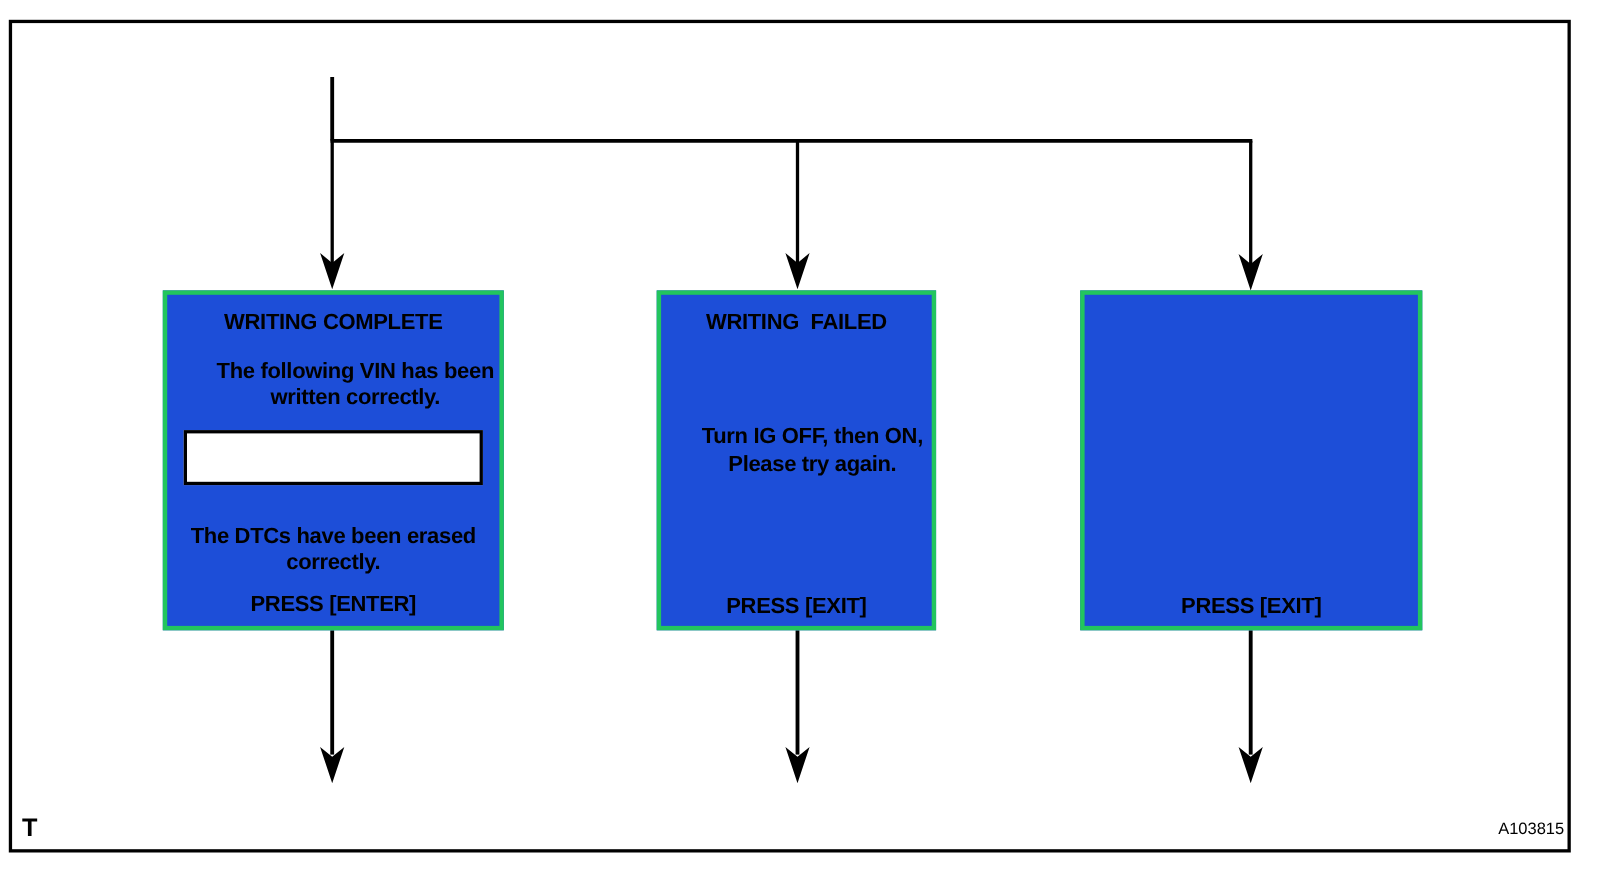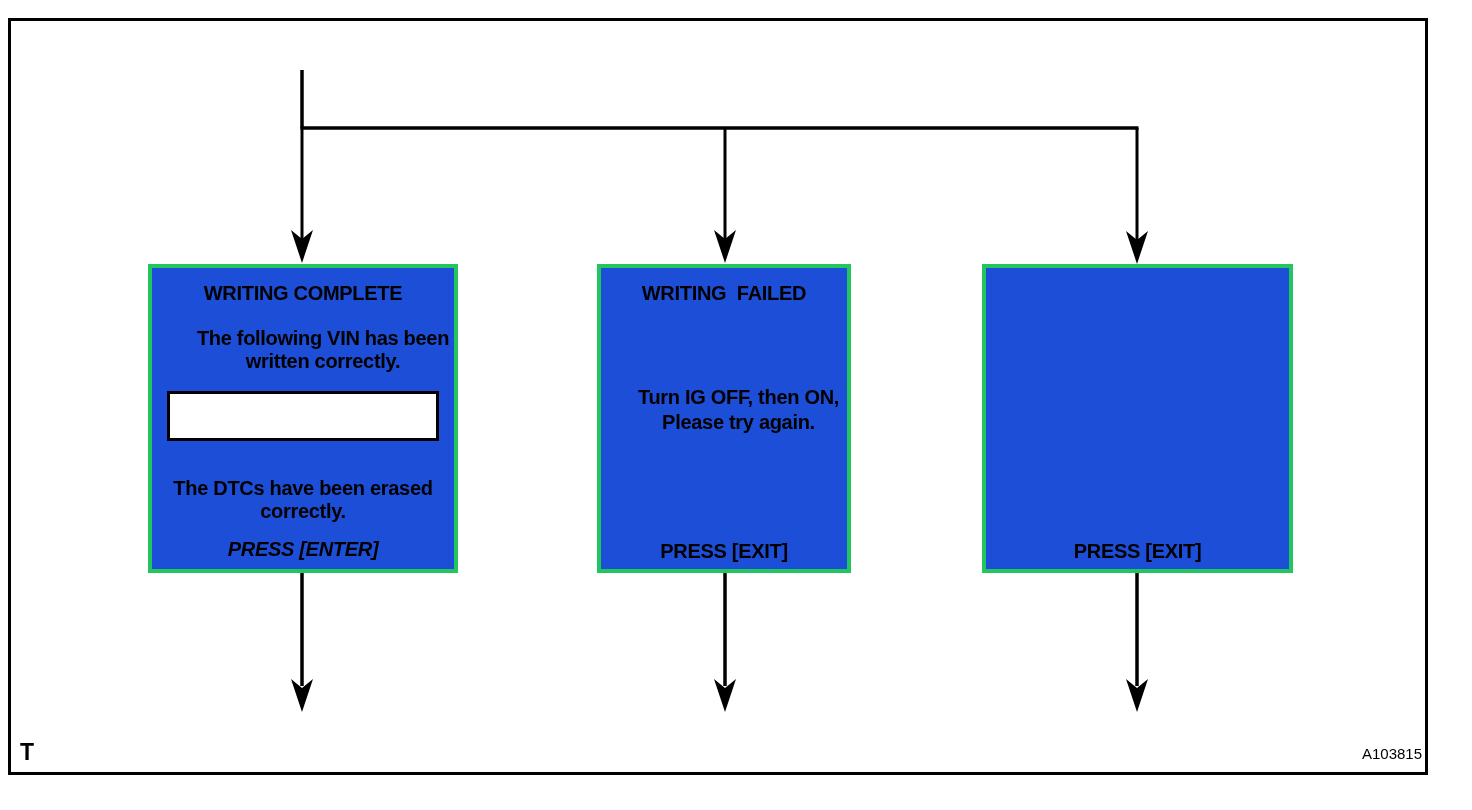--- a/index.html
+++ b/index.html
@@ -60,21 +60,21 @@
     position: absolute;
     top: 123px;
     left: 15px;
     width: 272px;
     height: 50px;
     border: 3px solid #000000;
     box-sizing: border-box;
     background: #ffffff;
   }
   .b1-msg2    { top: 197px; margin-top: 12px; }
-  .b1-action  { top: 270px; font-style: italic; }
+  .b1-action  { top: 270px; }
   .b-body     { top: 117px; line-height: 25px; margin-left: 29px; }
   .b-action   { top: 272px; }
   .corner-t {
     position: absolute;
     left: 20px;
     top: 740px;
     font-size: 23px;
     font-weight: bold;
     line-height: 24px;
   }

